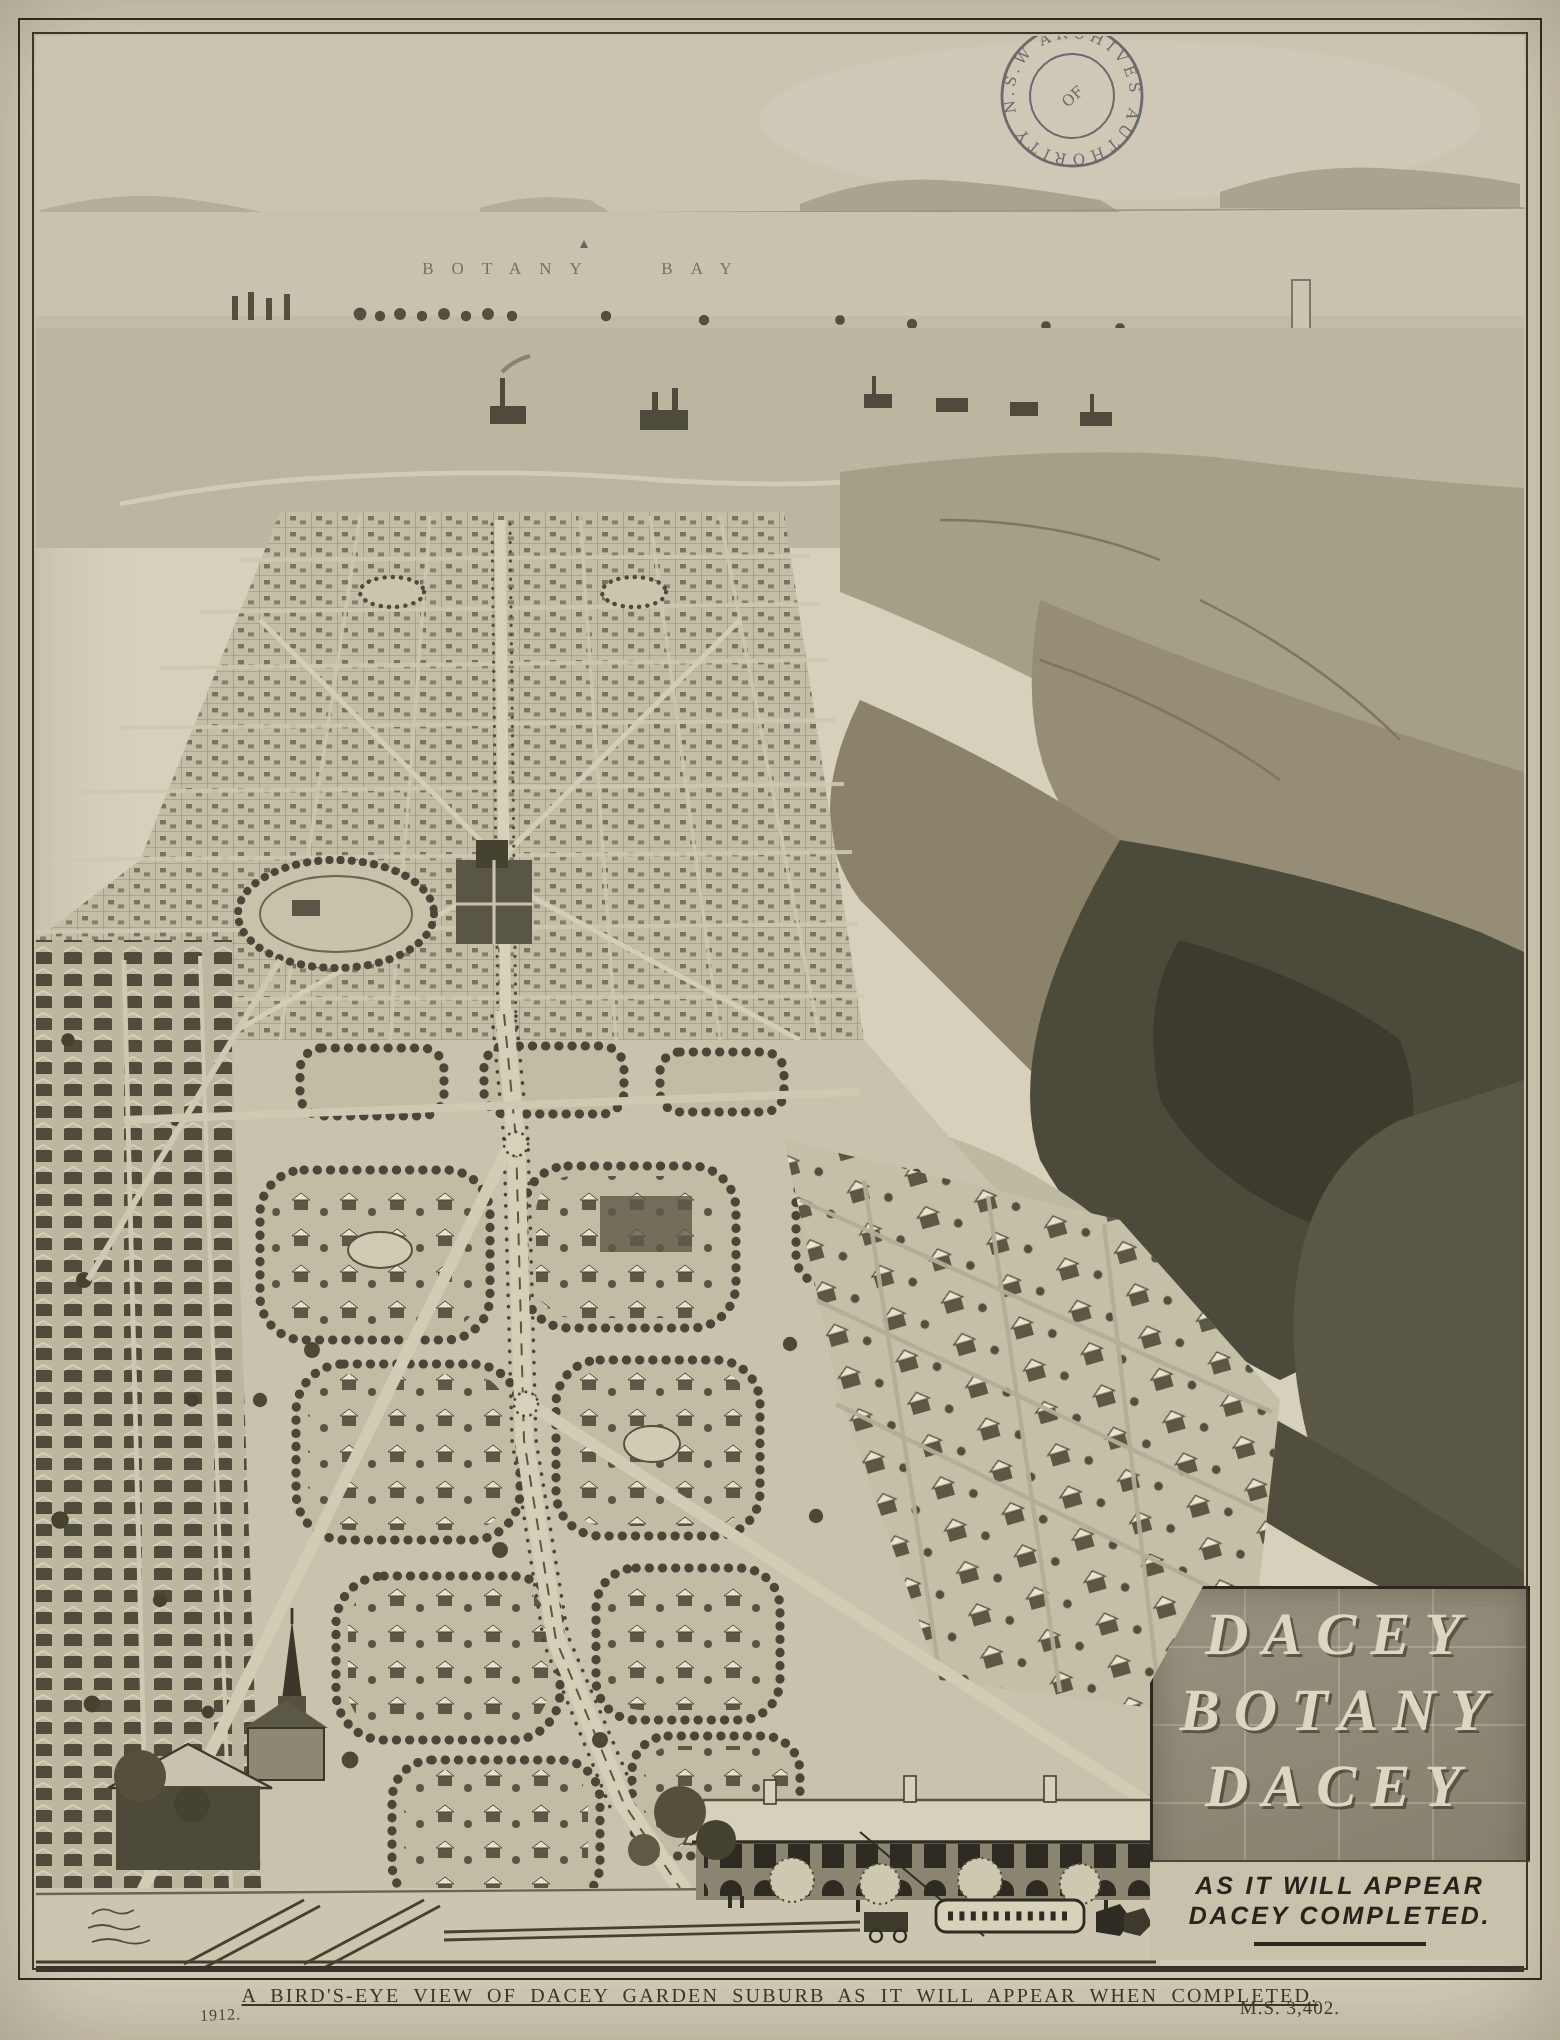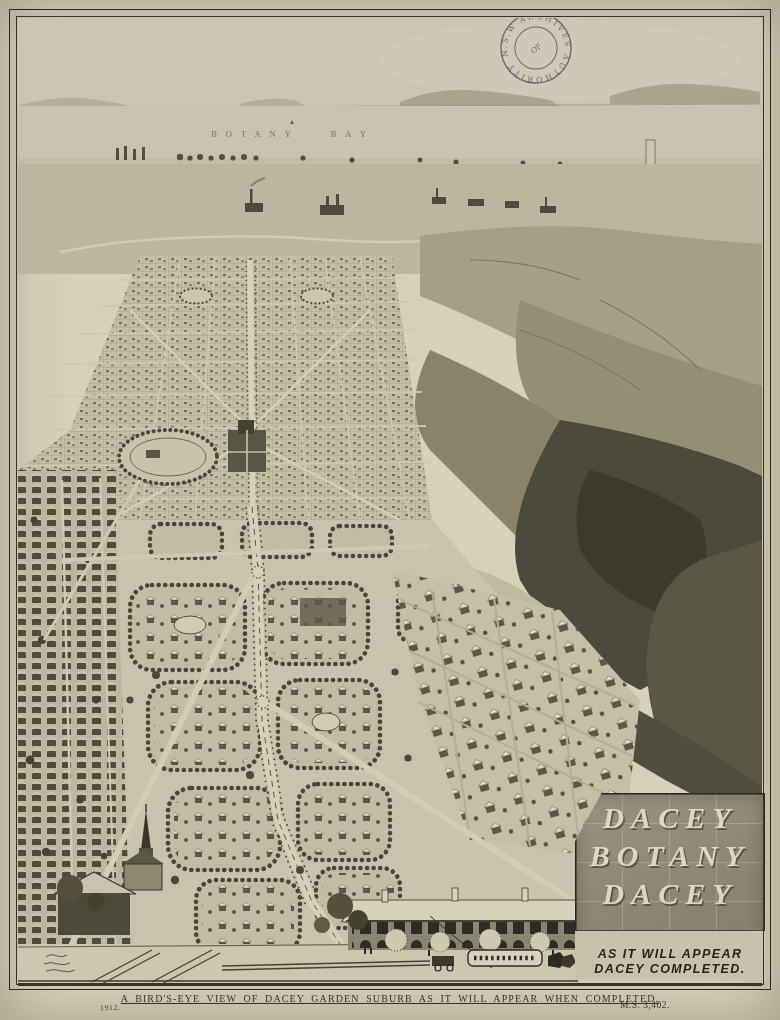--- a/index.html
+++ b/index.html
@@ -27,21 +27,21 @@
     font-style: italic;
   }
   .tb-letters{position:absolute;left:0;top:6px;width:100%;text-align:center;}
   .tb-line{
     font-family:"Liberation Serif", serif;font-weight:bold;
     font-size:30px;line-height:38px;letter-spacing:7px;
     color:#ddd6c0;text-shadow:1.5px 1.5px 0 rgba(45,42,30,.55);
   }
   .tb-sub{
     position:absolute;left:0;bottom:0;width:100%;height:50px;
-    background:#c8c1ab;border-top:1px solid #4a463a;text-align:center;padding-top:16px;
+    background:#c8c1ab;border-top:1px solid #4a463a;text-align:center;padding-top:5px;
     box-sizing:border-box;
   }
   .tb-sub-line{
     font-family:"Liberation Sans", sans-serif;font-weight:bold;
     font-size:12.5px;line-height:15px;letter-spacing:1.4px;color:#26241b;
   }
   .tb-underline{width:86px;height:2px;background:#2a281e;margin:5px auto 0;}
 
   
   .caption-bar{position:absolute;left:18px;right:18px;bottom:0;height:33px;z-index:6;}

